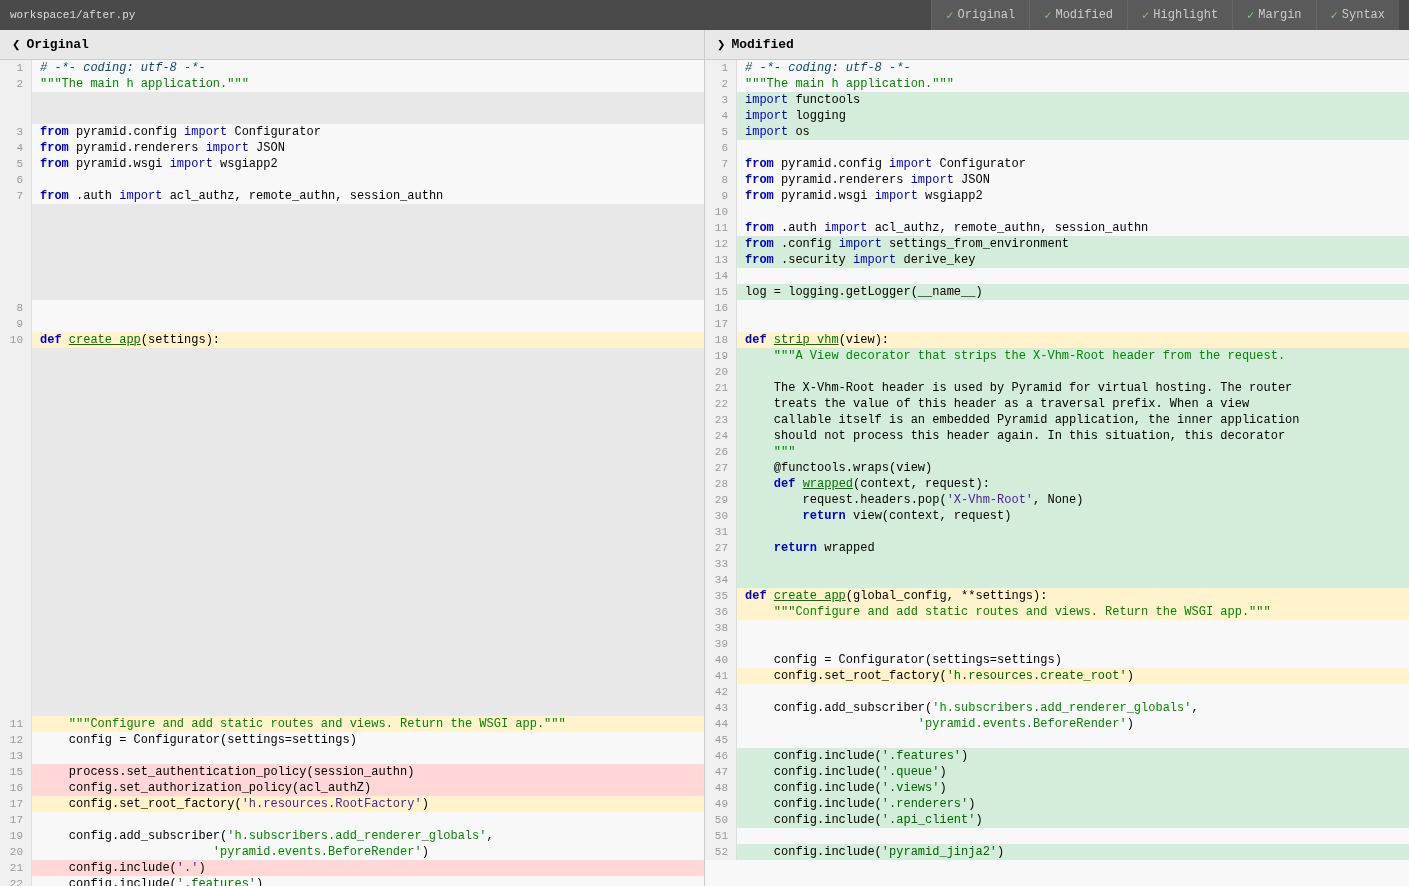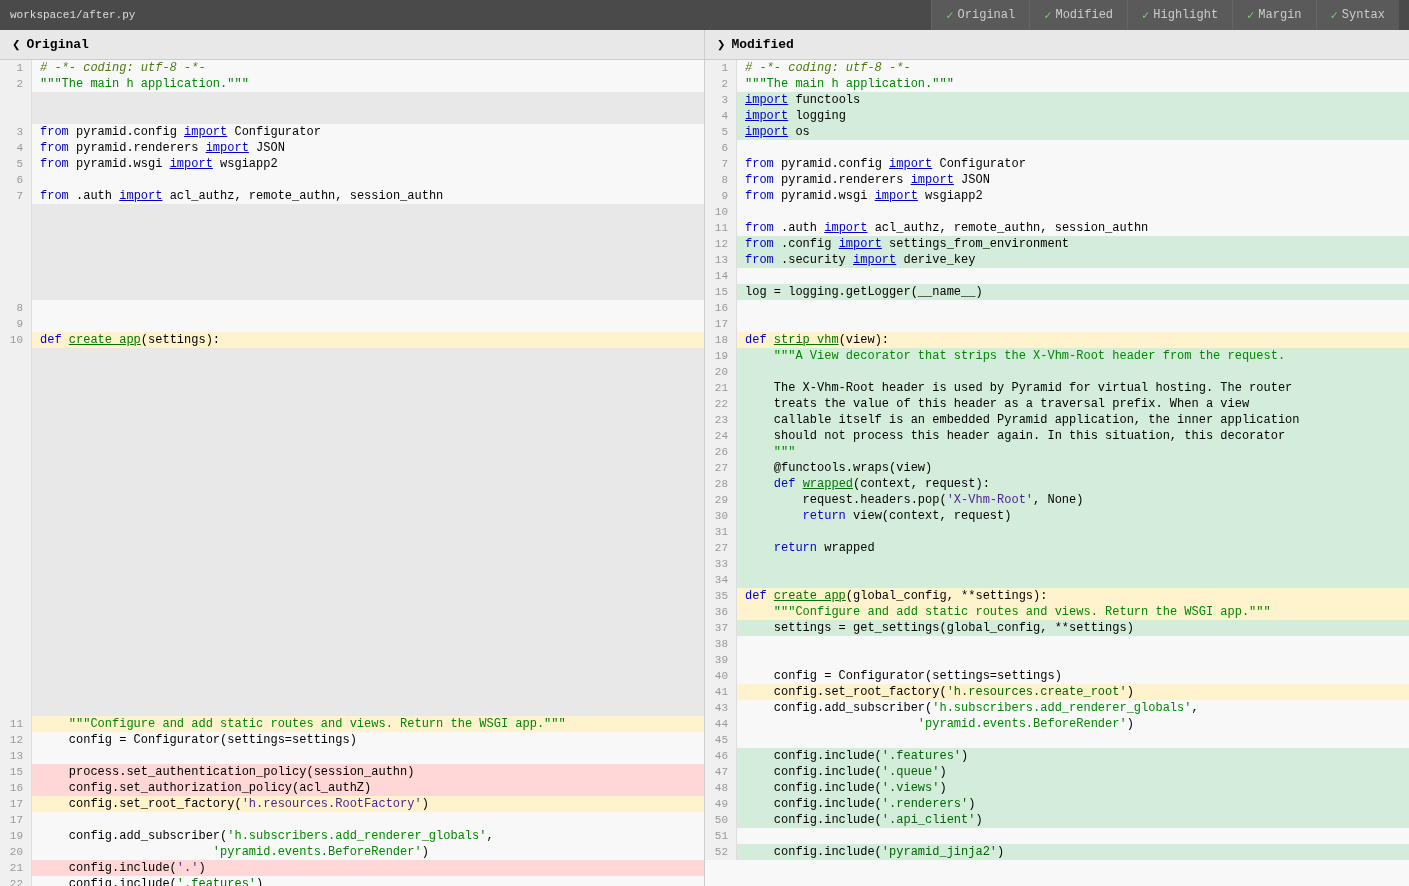--- a/index.html
+++ b/index.html
@@ -94,27 +94,27 @@
     }
 
     
     .line-added { background: #d4edda; }
     .line-removed { background: #ffd7d7; }
     .line-changed { background: #fff3cd; }
     .line-normal { background: transparent; }
     .line-empty { background: #e8e8e8; }
 
     
-    .kw { color: #0000cc; font-weight: normal; } 
-    .kw-import { color: #0000cc; text-decoration: underline; }
+    .kw { color: #0000cc; font-weight: bold; } 
+    .kw-import { color: #0000cc; }
     .fn { color: #007700; text-decoration: underline; } 
     .str { color: #008800; } 
     .str-red { color: #4c1d95; } 
     .str-green { color: #006600; } 
-    .comment { color: #4d7c0f; font-style: italic; }
+    .comment { color: #0c4a6e; font-style: italic; }
   </style>
 </head>
 <body>
 
 <div id="topbar">
   <span class="title">workspace1/after.py</span>
   <div class="tabs">
     <div class="tab">
       <span class="checkmark">✓</span>
       <span>Original</span>
@@ -538,24 +538,20 @@
       <div class="code-line line-changed">
         <span class="line-num">35</span>
         <span class="line-content"><span class="kw">def</span> <span class="fn">create_app</span>(global_config, **settings):</span>
       </div>
 
       <div class="code-line line-changed">
         <span class="line-num">36</span>
         <span class="line-content">    <span class="str">"""Configure and add static routes and views. Return the WSGI app."""</span></span>
       </div>
 
-      <div class="code-line line-added">
-        <span class="line-num">37</span>
-        <span class="line-content">    settings = get_settings(global_config, **settings)</span>
-      </div>
 
       <div class="code-line line-normal">
         <span class="line-num">38</span>
         <span class="line-content"></span>
       </div>
 
       <div class="code-line line-normal">
         <span class="line-num">39</span>
         <span class="line-content"></span>
       </div>
@@ -563,20 +559,24 @@
       <div class="code-line line-normal">
         <span class="line-num">40</span>
         <span class="line-content">    config = Configurator(settings=settings)</span>
       </div>
 
       <div class="code-line line-changed">
         <span class="line-num">41</span>
         <span class="line-content">    config.set_root_factory(<span class="str-green">'h.resources.create_root'</span>)</span>
       </div>
 
+      <div class="code-line line-normal">
+        <span class="line-num">42</span>
+        <span class="line-content"></span>
+      </div>
 
       <div class="code-line line-normal">
         <span class="line-num">43</span>
         <span class="line-content">    config.add_subscriber(<span class="str">'h.subscribers.add_renderer_globals'</span>,</span>
       </div>
 
       <div class="code-line line-normal">
         <span class="line-num">44</span>
         <span class="line-content">                        <span class="str">'pyramid.events.BeforeRender'</span>)</span>
       </div>

